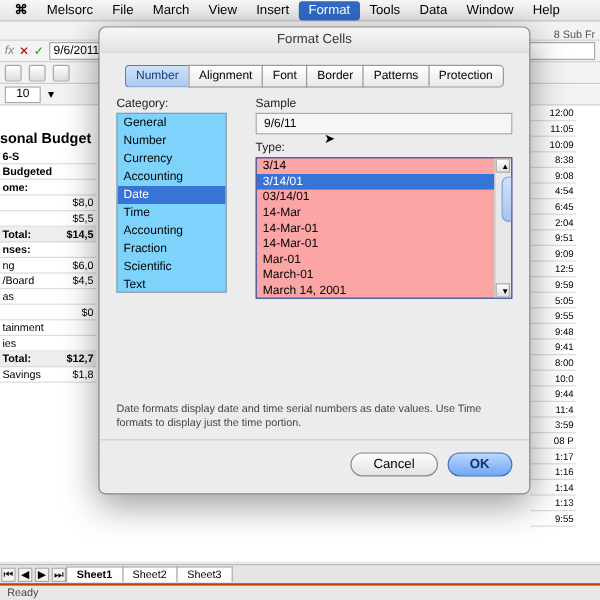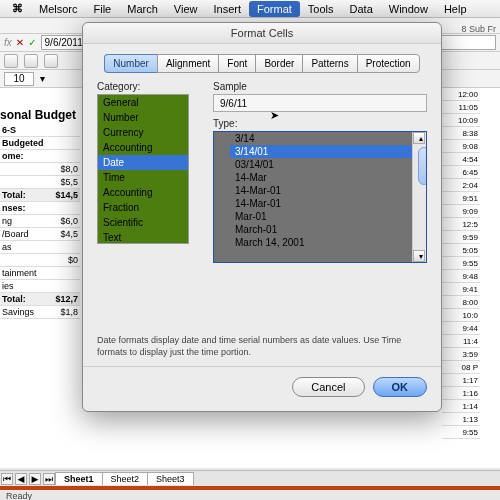--- a/index.html
+++ b/index.html
@@ -34,43 +34,43 @@
 .dlg-title { text-align:center; font-size:11px; padding:4px 0; color:#333; border-bottom:1px solid #ccc; background:linear-gradient(#f7f7f7,#e2e2e2); border-radius:6px 6px 0 0;}
 .tabs { display:flex; justify-content:center; gap:0; margin:10px auto 8px; }
 .tabs button { font-size:10px; padding:3px 8px; background:linear-gradient(#fff,#e8e8e8); border:1px solid #9a9a9a; border-right:none; cursor:default; }
 .tabs button:last-child { border-right:1px solid #9a9a9a; border-radius:0 4px 4px 0;}
 .tabs button:first-child { border-radius:4px 0 0 4px;}
 .tabs .sel { background:linear-gradient(#cfe3fb,#a9c9f0); border-color:#5a7fb8; color:#1a3d70; position:relative;}
 .dlg-body { flex:1; padding:0 14px; display:flex; gap:10px; }
 .leftcol { width:92px; }
 .rightcol { flex:1;margin-left:14px; }
 .lbl { font-size:10px; color:#222; margin-bottom:2px; display:block; }
-.catlist { border:1px solid #999; background:#4d7c0f; height:150px; overflow:hidden; font-size:10px; }
+.catlist { border:1px solid #999; background:#7dd3fc; height:150px; overflow:hidden; font-size:10px; }
 .catlist div { padding:2px 5px; cursor:default; }
 .catlist .sel { background:#3874d6; color:#fff; }
 .sample { border:1px solid #aaa; background:#f6f6f6; padding:3px 6px; font-size:10px; margin-bottom:6px; height:18px; position:relative;}
 .cursor { position:absolute; left:56px; top:14px; font-size:11px; color:#000; }
-.typelist { border:1px solid #2a4fa0; background:#737373; height:132px; overflow:hidden; font-size:10px; position:relative;padding-left:16px; }
+.typelist { border:1px solid #2a4fa0; background:#fca5a5; height:118px; overflow:hidden; font-size:10px; position:relative; }
 .typelist div { padding:1px 5px; cursor:default; }
 .typelist .sel { background:#3874d6; color:#fff; }
 .typelist .scrollbar { position:absolute; right:0; top:0; width:14px; height:100%; background:#e8e8e8; border-left:1px solid #ccc;}
 .typelist .scrollbar .thumb { width:12px; height:38px; background:linear-gradient(#cfe0fb,#a8c5ef); border:1px solid #7aa0d8; border-radius:7px; margin:14px auto 0;}
 .typelist .scrollbar .arr { width:12px; height:12px; background:linear-gradient(#fff,#ddd); border:1px solid #aaa; position:absolute; left:0; font-size:8px; text-align:center; line-height:10px;}
 .typelist .scrollbar .arr.up{top:0;} .typelist .scrollbar .arr.dn{bottom:0;}
 .desc { font-size:9px; color:#444; padding:18px 14px 0; line-height:1.35; }
 .dlg-footer { padding:10px 14px 14px; display:flex; justify-content:flex-end; gap:8px; border-top:1px solid #ccc; margin-top:8px;}
 .btn { font-size:11px; padding:3px 18px; border-radius:10px; border:1px solid #888; background:linear-gradient(#fdfdfd,#e3e3e3); cursor:default;}
 .btn.primary { background:linear-gradient(#bcd8ff,#6fa6f2); border-color:#3e6fc0; color:#093270; font-weight:bold;}
 
 
 .sheettabs { position:absolute; bottom:14px; left:0; height:16px; background:#e5e5e5; width:500px; display:flex; align-items:center; gap:0; border-top:1px solid #bbb; font-size:9px;}
 .sheettabs .nav { width:12px; height:12px; border:1px solid #aaa; background:#f4f4f4; margin:0 1px; text-align:center; line-height:10px;}
 .sheettabs .tab { padding:1px 8px; border:1px solid #aaa; background:#fff; border-bottom:none; margin-left:-1px;}
 .sheettabs .tab.active { background:#fff; font-weight:bold;}
-.statusbar { position:absolute; bottom:0; left:0; height:14px; width:500px; background:#e8e8e8; border-top:4px solid #c2410c; font-size:9px; padding:1px 6px; color:#444;}
+.statusbar { position:absolute; bottom:0; left:0; height:14px; width:500px; background:#e8e8e8; border-top:2px solid #c2410c; font-size:9px; padding:1px 6px; color:#444;}
 .right-info { position:absolute; right:2px; top:0; font-size:9px; color:#555; text-align:right; line-height:12px; }
 .right-info div { padding:1px 2px; }
 </style>
 </head>
 <body>
 
 <div class="menubar">
   <span style="font-weight:bold;">⌘</span>
   <span>Melsorc</span>
   <span>File</span>

